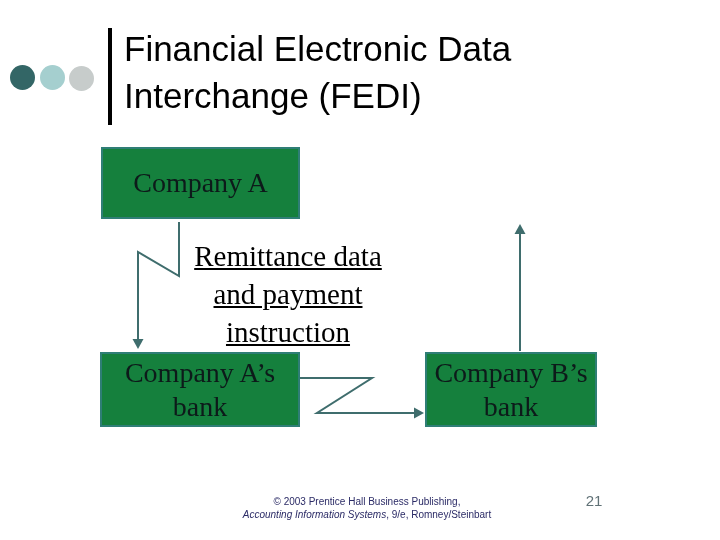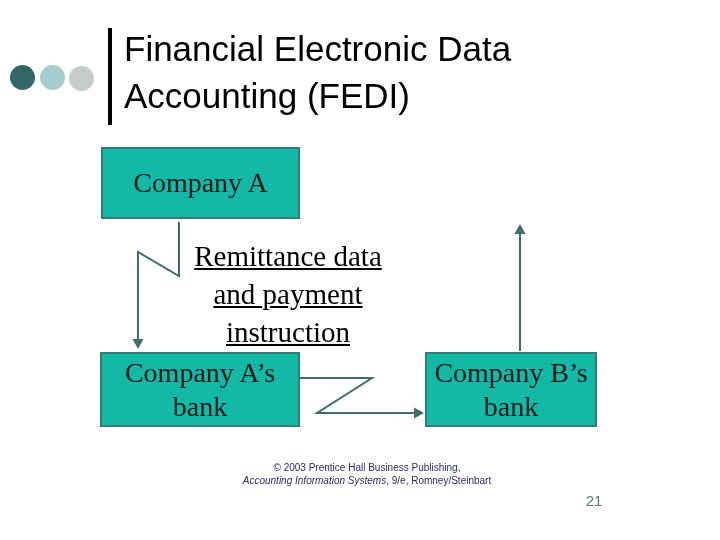--- a/index.html
+++ b/index.html
@@ -17,21 +17,21 @@
   .vrule{position:absolute;left:108px;top:28px;width:4px;height:97px;background:#000000;}
   
   .title{
     position:absolute;left:124px;top:25px;margin:0;
     font-size:35px;font-weight:400;color:#000000;line-height:47px;
   }
   .title span{display:block;}
   
   .box{
     position:absolute;box-sizing:border-box;
-    background:#14b8a6;border:2px solid #2F7E76;
+    background:#15803d;border:2px solid #2F7E76;
     display:flex;align-items:center;justify-content:center;
     font-family:"Liberation Serif",serif;font-size:28px;color:#0d1a1a;
     text-align:center;line-height:34px;
   }
   .box-company-a{left:101px;top:147px;width:199px;height:72px;}
   .box-company-b{left:425px;top:150px;width:197px;height:71px;}
   .box-bank-a{left:100px;top:352px;width:200px;height:75px;}
   .box-bank-b{left:425px;top:352px;width:172px;height:75px;}
   .box .two-line span{display:block;}
   
@@ -40,21 +40,21 @@
   .connectors polygon{fill:#3F6D6D;stroke:none;}
   
   .flow-label{
     position:absolute;font-family:"Liberation Serif",serif;color:#000000;text-align:center;
   }
   .flow-label-1{left:168px;top:237px;width:240px;font-size:29px;line-height:38px;text-decoration:underline;}
   .flow-label-1 span{display:block;}
   .flow-label-2{left:198px;top:426px;width:400px;font-size:30px;line-height:36px;}
   
   .footer{
-    position:absolute;left:217px;top:461px;width:300px;text-align:center;
+    position:absolute;left:217px;top:495px;width:300px;text-align:center;
     font-size:10px;line-height:13px;color:#2B2B66;
   }
   .footer em{font-style:italic;}
   .page-number{
     position:absolute;left:579px;top:492px;width:30px;text-align:center;
     font-size:15px;color:#607176;
   }
 </style>
 </head>
 <body>
@@ -62,21 +62,21 @@
 <div class="slide">
 
   <span class="dot dot1"></span>
   <span class="dot dot2"></span>
   <span class="dot dot3"></span>
 
   <div class="vrule"></div>
 
   <h1 class="title">
     <span>Financial Electronic Data</span>
-    <span>Accounting (FEDI)</span>
+    <span>Interchange (FEDI)</span>
   </h1>
 
   <svg class="connectors" width="720" height="540" viewBox="0 0 720 540" aria-hidden="true">
     <g>
       <polyline points="179,222 179,276 138,252 138,340"></polyline>
       <polygon points="132.5,339 143.5,339 138,349"></polygon>
     </g>
     <g>
       <polyline points="300,378 372,378 317,413 415,413"></polyline>
       <polygon points="414,407.5 414,418.5 424,413"></polygon>

